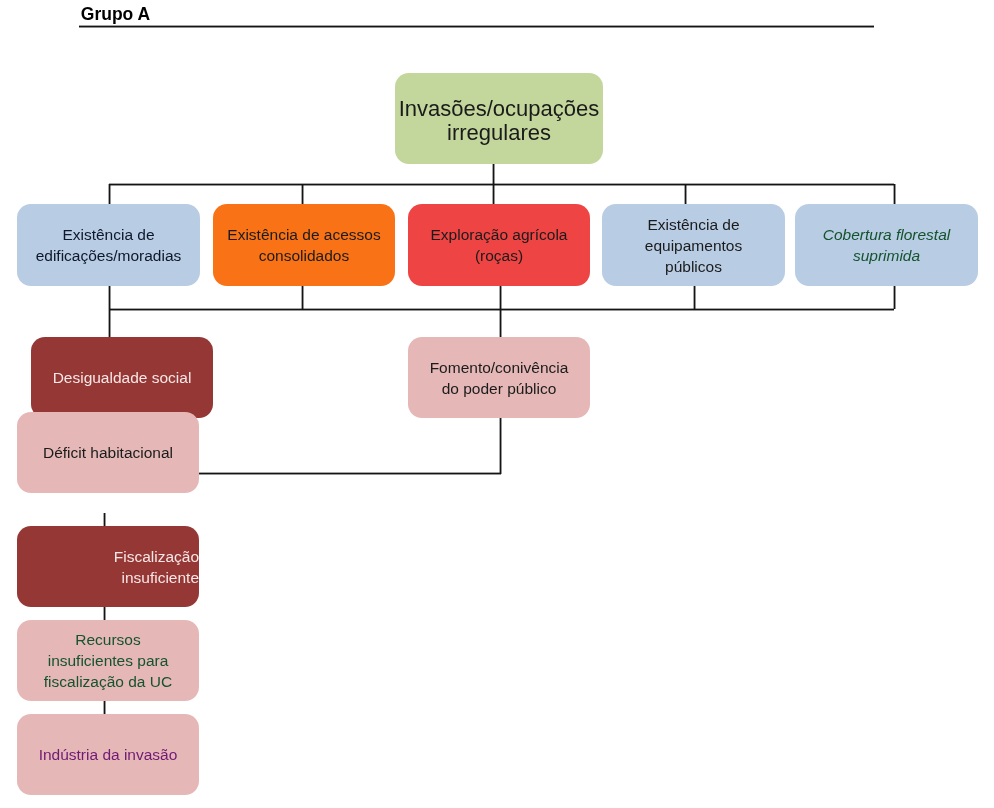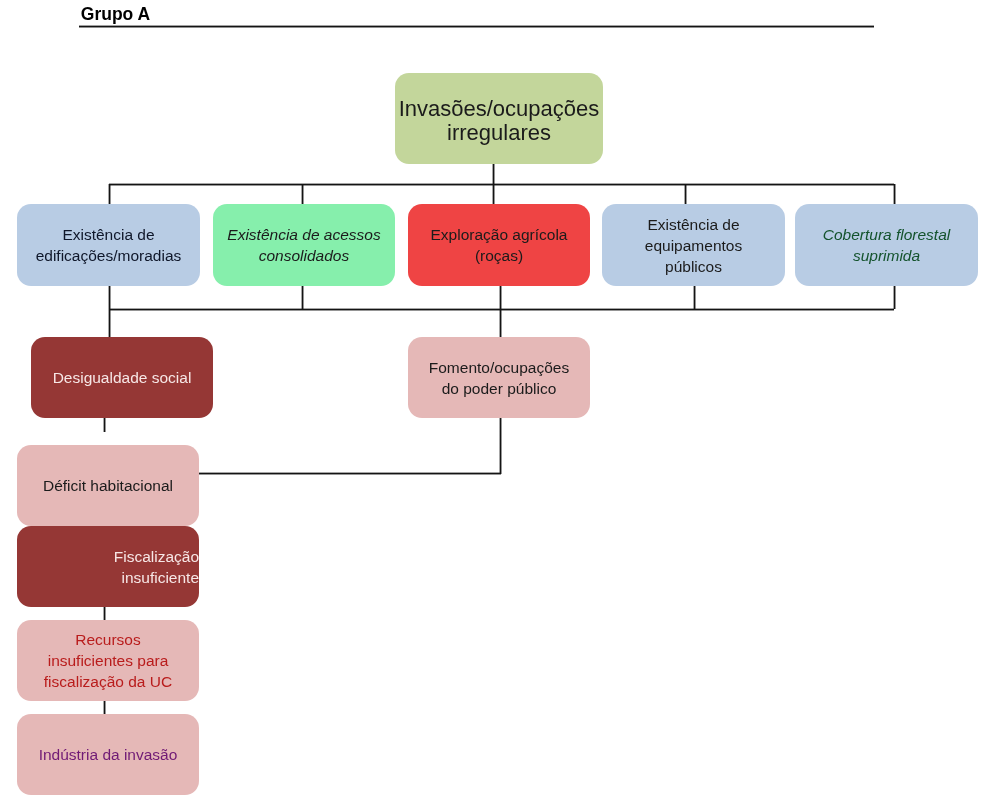--- a/index.html
+++ b/index.html
@@ -80,21 +80,21 @@
 
   <div class="node sz-root" style="left: 395px; top: 73px; width: 208px; height: 91px; background: rgb(195, 214, 155); color: rgb(27, 27, 27);">
     <span class="ln">Invasões/ocupações</span>
     <span class="ln">irregulares</span>
   </div>
 
   <div class="node sz-std" style="left: 17px; top: 204px; width: 183px; height: 82px; background: rgb(184, 204, 228); color: #0f172a;">
     <span class="ln">Existência de</span>
     <span class="ln">edificações/moradias</span>
   </div>
-  <div class="node sz-std" style="left: 213px; top: 204px; width: 182px; height: 82px; background: #86efac; color: rgb(27, 27, 27); font-style: italic;">
+  <div class="node sz-std" style="left: 213px; top: 204px; width: 182px; height: 82px; background: #f97316; color: rgb(27, 27, 27);">
     <span class="ln">Existência de acessos</span>
     <span class="ln">consolidados</span>
   </div>
   <div class="node sz-std" style="left: 408px; top: 204px; width: 182px; height: 82px; background: #ef4444; color: rgb(27, 27, 27);">
     <span class="ln">Exploração agrícola</span>
     <span class="ln">(roças)</span>
   </div>
   <div class="node sz-std" style="left: 602px; top: 204px; width: 183px; height: 82px; background: rgb(184, 204, 228); color: rgb(27, 27, 27);">
     <span class="ln">Existência de</span>
     <span class="ln">equipamentos</span>
@@ -102,32 +102,32 @@
   </div>
   <div class="node sz-std" style="left: 795px; top: 204px; width: 183px; height: 82px; background: rgb(184, 204, 228); color: #14532d; font-style: italic;">
     <span class="ln">Cobertura florestal</span>
     <span class="ln">suprimida</span>
   </div>
 
   <div class="node sz-std light-text" style="left: 31px; top: 337px; width: 182px; height: 81px; background: rgb(149, 55, 53); color: rgb(247, 231, 230);">
     <span class="ln">Desigualdade social</span>
   </div>
   <div class="node sz-std" style="left: 408px; top: 337px; width: 182px; height: 81px; background: rgb(229, 184, 183); color: rgb(27, 27, 27);">
-    <span class="ln">Fomento/ocupações</span>
+    <span class="ln">Fomento/conivência</span>
     <span class="ln">do poder público</span>
   </div>
 
-  <div class="node sz-std" style="left: 17px; top: 445px; width: 182px; height: 81px; background: rgb(229, 184, 183); color: rgb(27, 27, 27);">
+  <div class="node sz-std" style="left: 17px; top: 412px; width: 182px; height: 81px; background: rgb(229, 184, 183); color: rgb(27, 27, 27);">
     <span class="ln">Déficit habitacional</span>
   </div>
   <div class="node sz-std light-text" style="left: 17px; top: 526px; width: 182px; height: 81px; background: rgb(149, 55, 53); color: rgb(247, 231, 230); align-items: flex-end;">
     <span class="ln">Fiscalização</span>
     <span class="ln">insuficiente</span>
   </div>
-  <div class="node sz-std" style="left: 17px; top: 620px; width: 182px; height: 81px; background: rgb(229, 184, 183); color: #b91c1c;">
+  <div class="node sz-std" style="left: 17px; top: 620px; width: 182px; height: 81px; background: rgb(229, 184, 183); color: #14532d;">
     <span class="ln">Recursos</span>
     <span class="ln">insuficientes para</span>
     <span class="ln">fiscalização da UC</span>
   </div>
   <div class="node sz-std" style="left: 17px; top: 714px; width: 182px; height: 80.5px; background: rgb(229, 184, 183); color: #701a75;">
     <span class="ln">Indústria da invasão</span>
   </div>
 
 </div>
 

